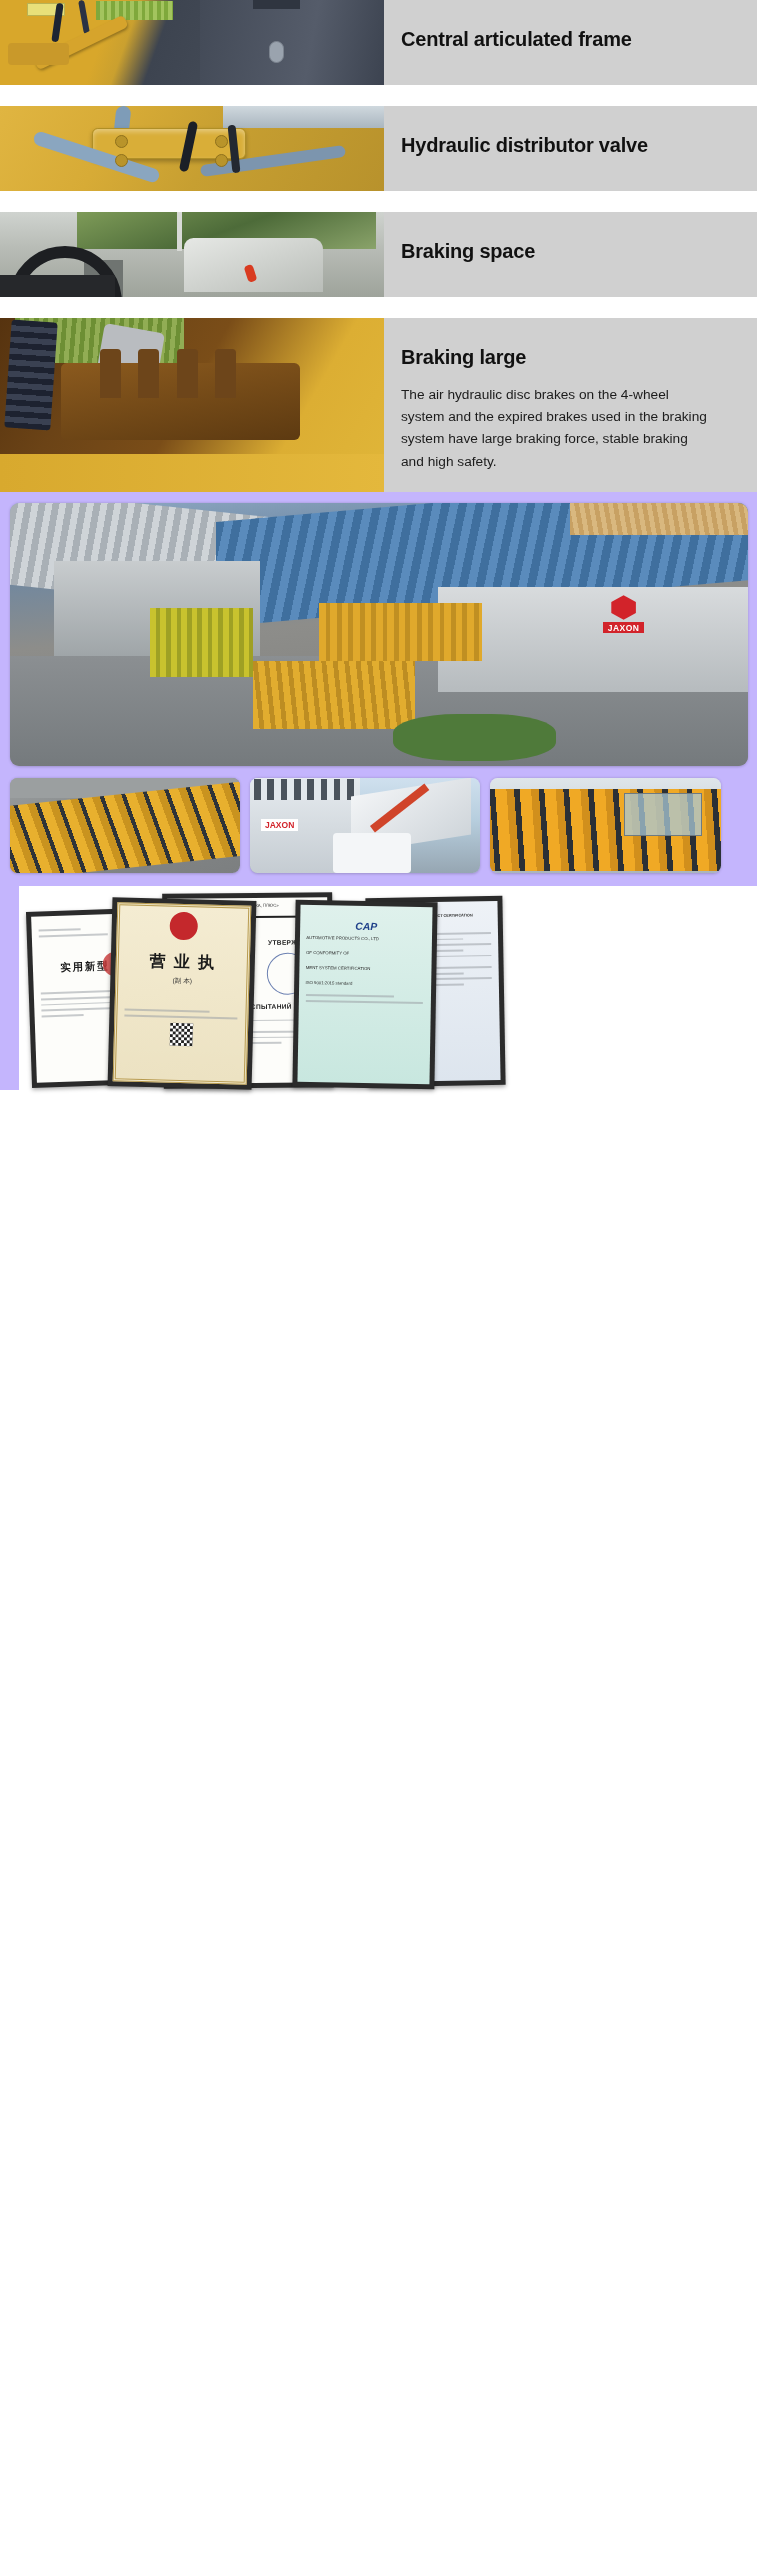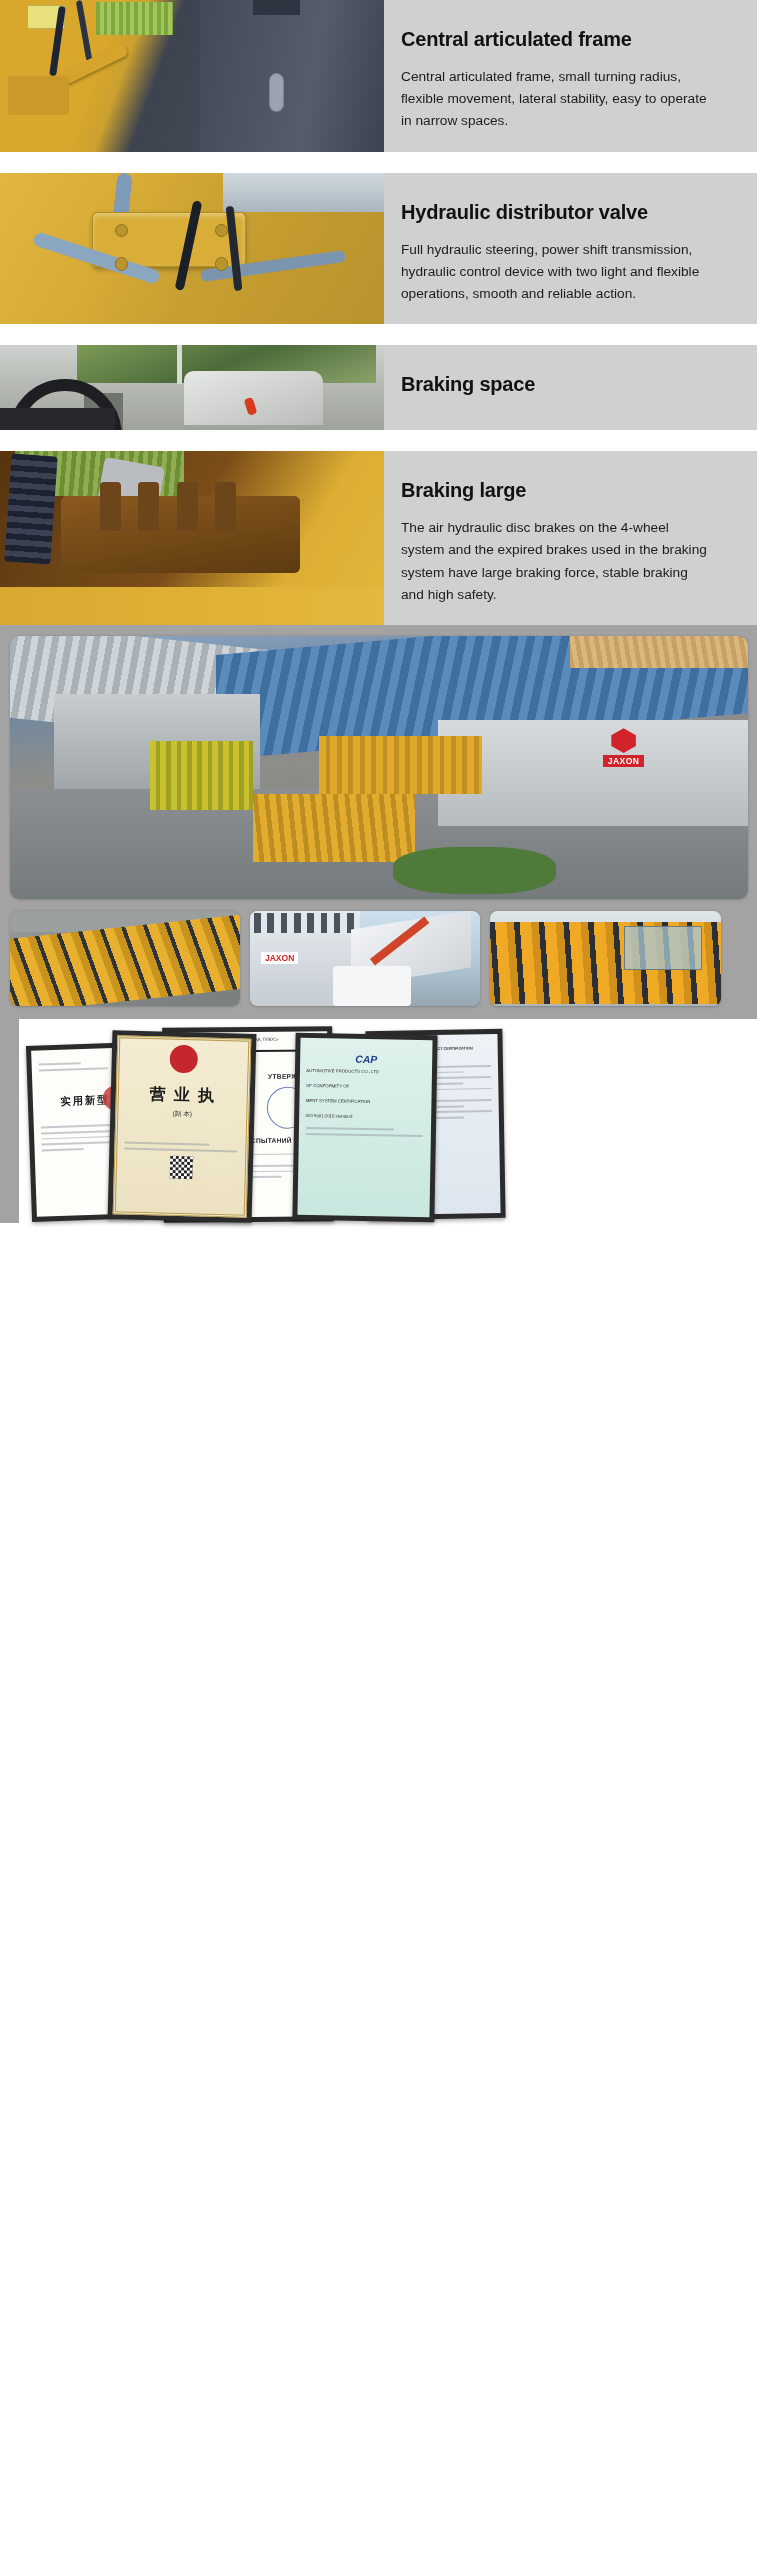--- a/index.html
+++ b/index.html
@@ -1,21 +1,21 @@
 <!DOCTYPE html>
 <html style="font-size:15px"><head>
 <meta charset="utf-8">
 <style>
   * { box-sizing: border-box; margin: 0; padding: 0; }
   html, body {
     width: 757px;
     background: #ffffff;
     font-family: "Liberation Sans", sans-serif;
   }
-  .page { width: 757px; position: relative; background:#a3a3a3; }
+  .page { width: 757px; position: relative; background:#c4b5fd; }
 
   
   .feature-card {
     display: flex;
     width: 757px;
     background: #d0d0d0;
     overflow: hidden;
   }
   .card-gap { height: 21px; background: #ffffff; width: 757px; }
 
@@ -224,21 +224,20 @@
         <div class="ph hoseB"></div>
         <div class="ph armA"></div>
         <div class="ph blockA"></div>
         <div class="ph panel"></div>
         <div class="ph box1"></div>
         <div class="ph handle"></div>
       </div>
     </div>
     <div class="card-text">
       <div class="card-title">Central articulated frame</div>
-      <div class="card-desc">Central articulated frame, small turning radius, flexible movement, lateral stability, easy to operate in narrow spaces.</div>
     </div>
   </div>
 
   <div class="card-gap"></div>
 
   <div class="feature-card">
     <div class="card-photo">
       <div class="photo2">
         <div class="ph sky"></div>
         <div class="ph pipeA"></div>
@@ -248,21 +247,20 @@
         <div class="ph hose1"></div>
         <div class="ph hose2"></div>
         <div class="ph bolt" style="left:30%;top:34%;"></div>
         <div class="ph bolt" style="left:56%;top:34%;"></div>
         <div class="ph bolt" style="left:30%;top:56%;"></div>
         <div class="ph bolt" style="left:56%;top:56%;"></div>
       </div>
     </div>
     <div class="card-text">
       <div class="card-title">Hydraulic distributor valve</div>
-      <div class="card-desc">Full hydraulic steering, power shift transmission, hydraulic control device with two light and flexible operations, smooth and reliable action.</div>
     </div>
   </div>
 
   <div class="card-gap"></div>
 
   <div class="feature-card">
     <div class="card-photo">
       <div class="photo3">
         <div class="ph window"></div>
         <div class="ph wframe"></div>

